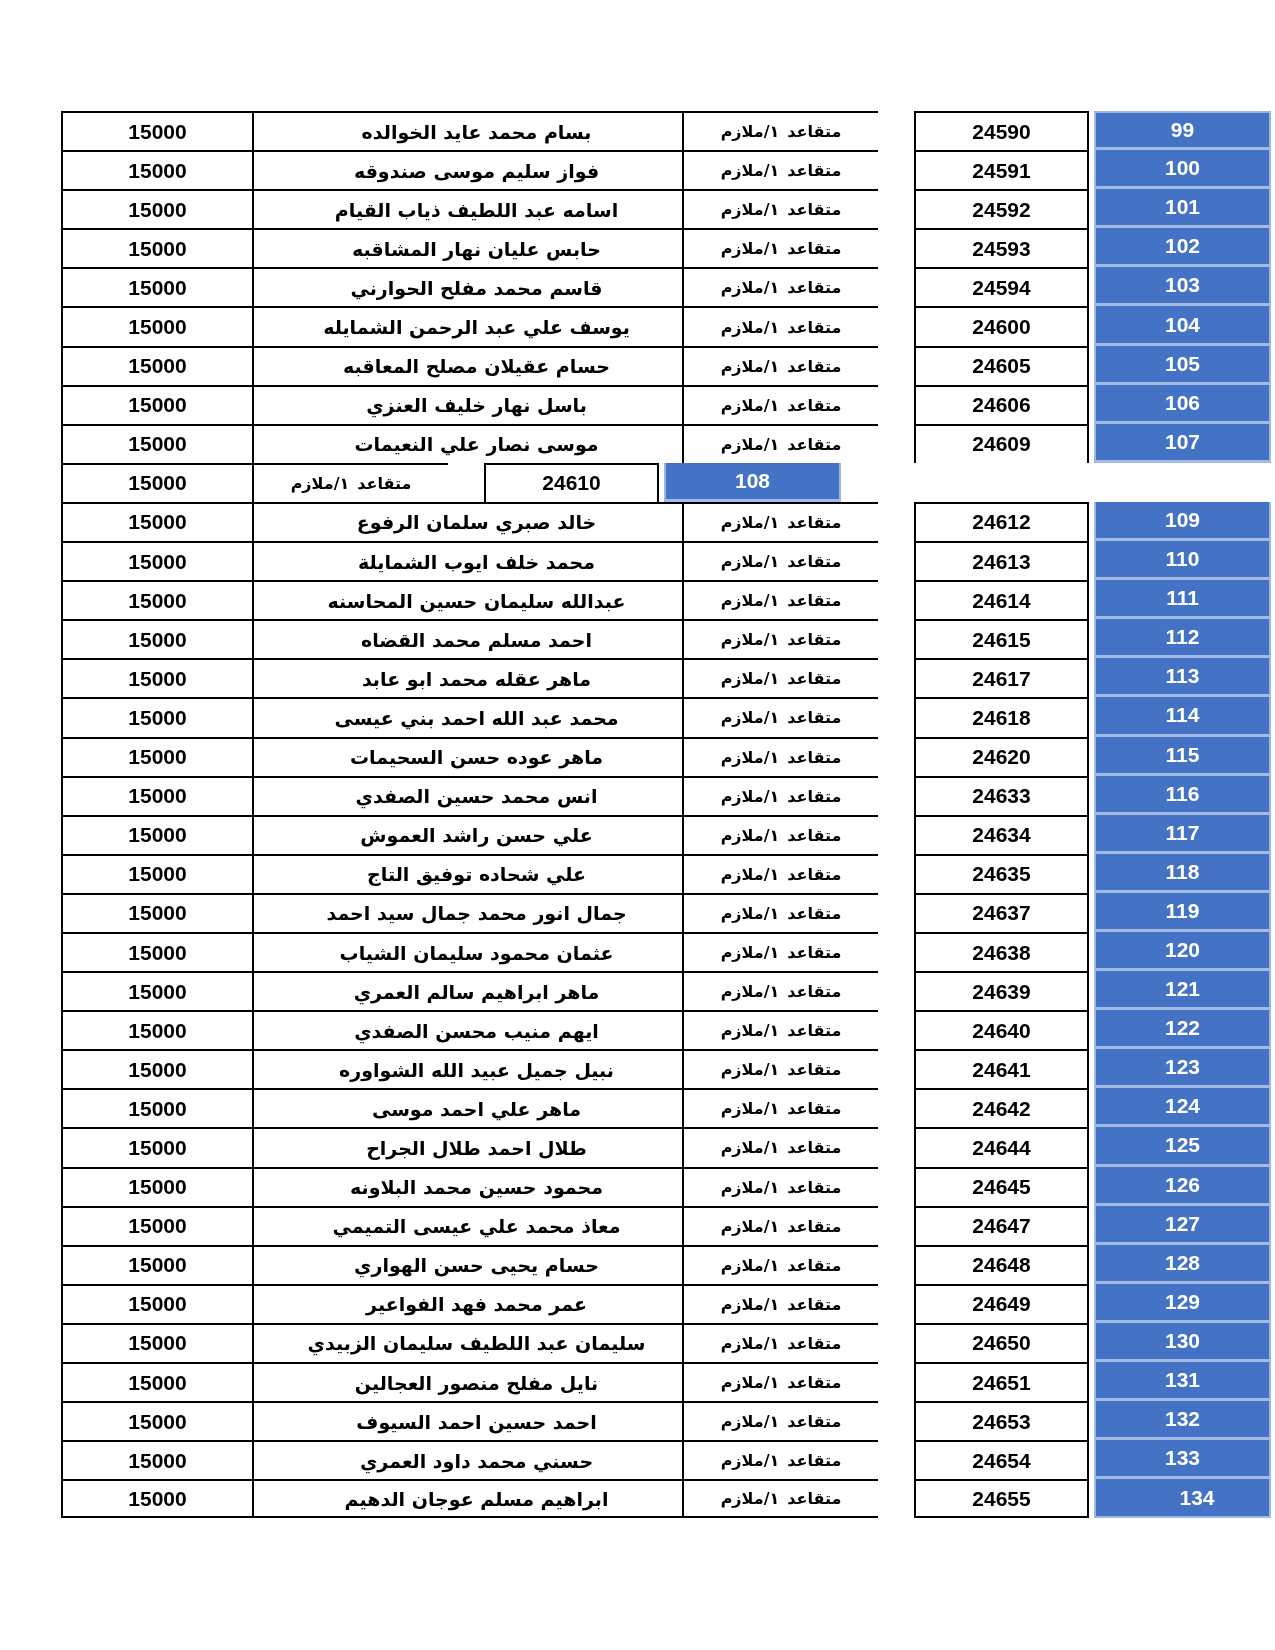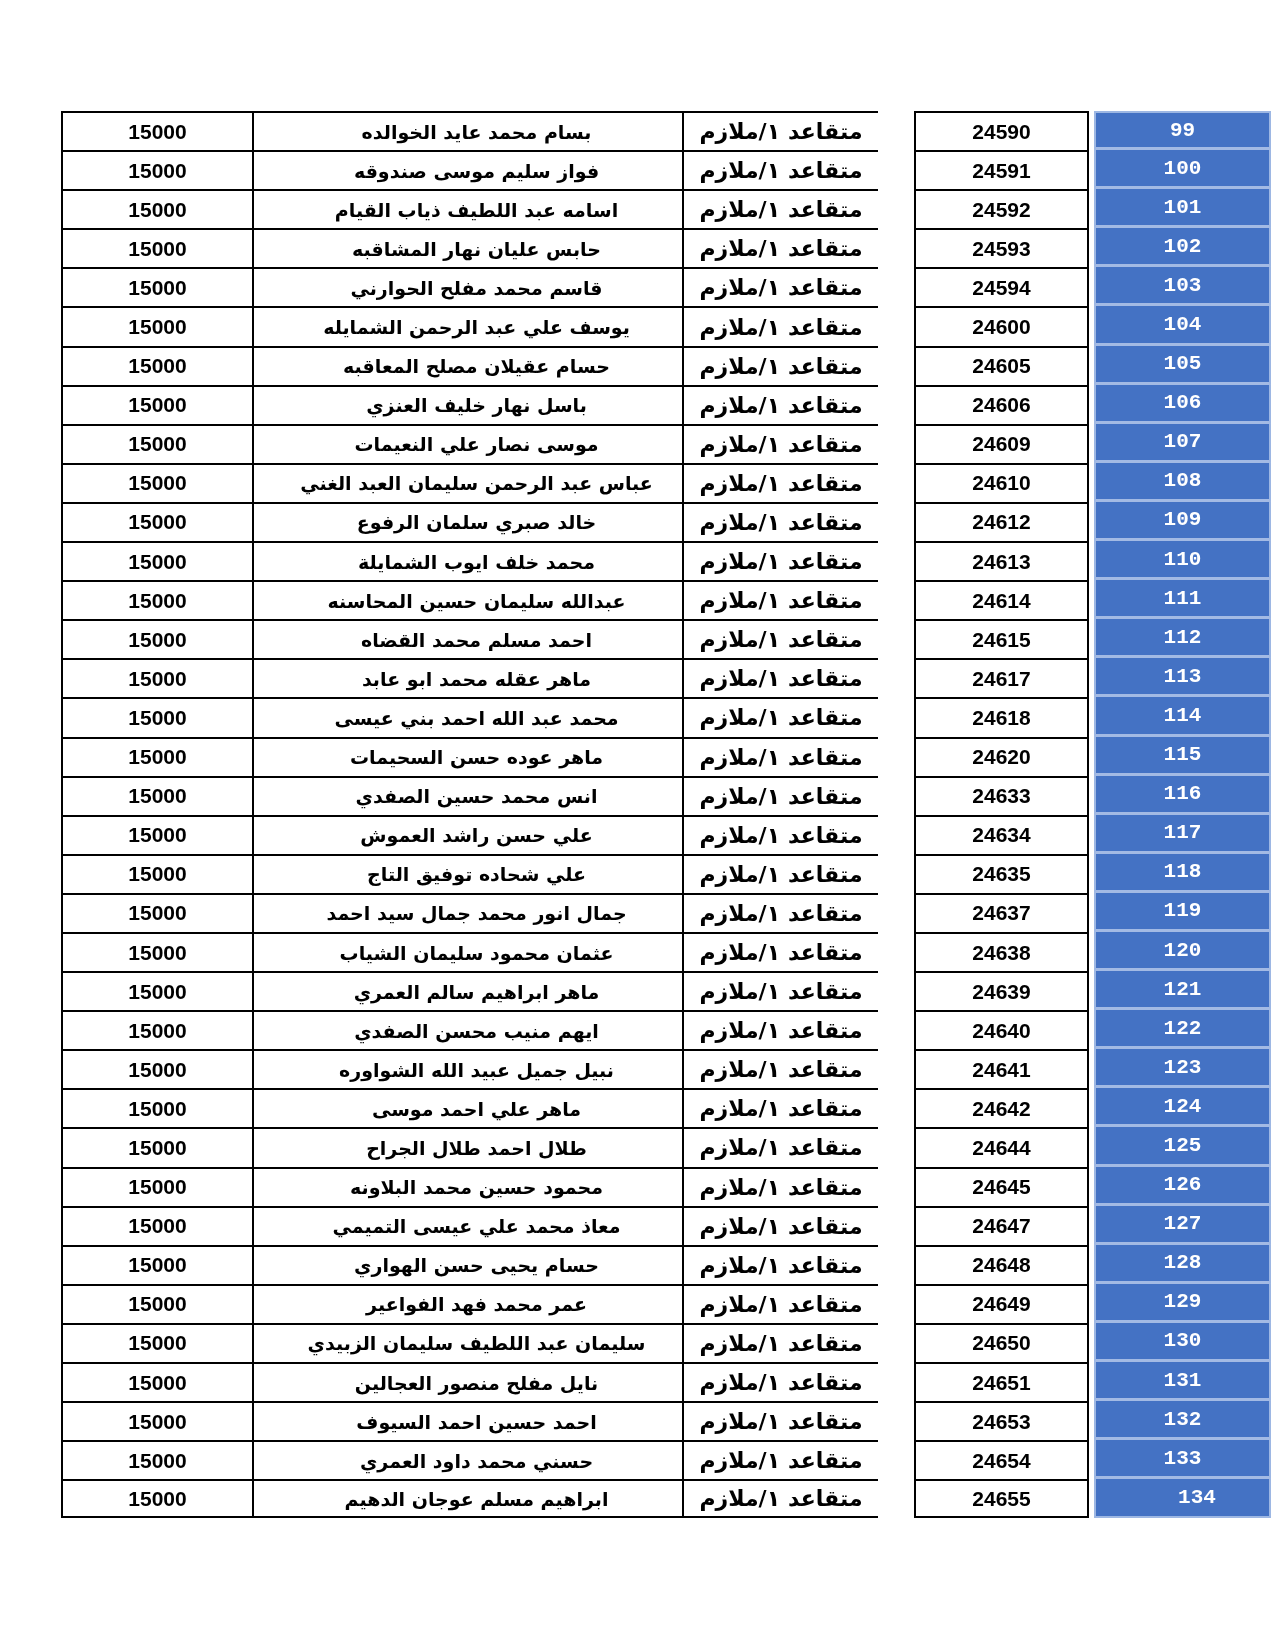--- a/index.html
+++ b/index.html
@@ -38,35 +38,35 @@
   .bcell {
     border-left: 2px solid #000000;
     border-top: 2px solid #000000;
     color: #000000;
   }
   .c-id.bcell { border-right: 2px solid #000000; margin-left: 36px; }
   .row:last-child .bcell { border-bottom: 2px solid #000000; }
 
   .c-amount { width: 191px; font-family: "Liberation Sans", sans-serif; font-weight: bold; font-size: 21px; }
   .c-name   { width: 430px; font-weight: bold; font-size: 19px; direction: rtl; padding-left: 17px; }
-  .c-rank   { width: 196px; font-weight: bold; font-size: 22px; direction: ltr; }
+  .c-rank   { width: 196px; font-weight: bold; font-size: 16px; direction: ltr; }
   .c-id     { width: 175px; font-family: "Liberation Sans", sans-serif; font-weight: bold; font-size: 21px; }
 
   .c-rank .rank-part { unicode-bidi: isolate; }
   .c-rank .rank-word { direction: rtl; }
   .c-rank .rank-number { direction: ltr; }
   .c-rank .rank-word-2 { direction: rtl; margin-left: 8px; }
 
   
   .c-no {
     width: 177px;
     margin-left: 5px;
     background: #4472C4;
     color: #ffffff;
-    font-family: Liberation Mono, monospace;
+    font-family: Liberation Sans, sans-serif;
     font-weight: bold;
     font-size: 21px;
     border-left: 2px solid #9DB7E3;
     border-right: 2px solid #9DB7E3;
     border-bottom: 3px solid #A3BAE4;
   }
   .row:first-child .c-no { border-top: 2px solid #9DB7E3; }
   .row:last-child .c-no { border-bottom: 2px solid #9DB7E3; padding-left: 29px; }
 </style>
 </head>
@@ -168,21 +168,20 @@
     <div class="cell bcell c-rank">
       <span class="rank-part rank-word">ملازم</span>
           <span class="rank-part rank-number">/١</span>
           <span class="rank-part rank-word-2">متقاعد</span>
     </div>
     <div class="cell bcell c-id">24609</div>
     <div class="cell c-no">107</div>
   </div>
       <div class="row">
     <div class="cell bcell c-amount">15000</div>
-    <div class="cell bcell c-name" dir="rtl">عباس عبد الرحمن سليمان العبد الغني</div>
     <div class="cell bcell c-rank">
       <span class="rank-part rank-word">ملازم</span>
           <span class="rank-part rank-number">/١</span>
           <span class="rank-part rank-word-2">متقاعد</span>
     </div>
     <div class="cell bcell c-id">24610</div>
     <div class="cell c-no">108</div>
   </div>
       <div class="row">
     <div class="cell bcell c-amount">15000</div>

